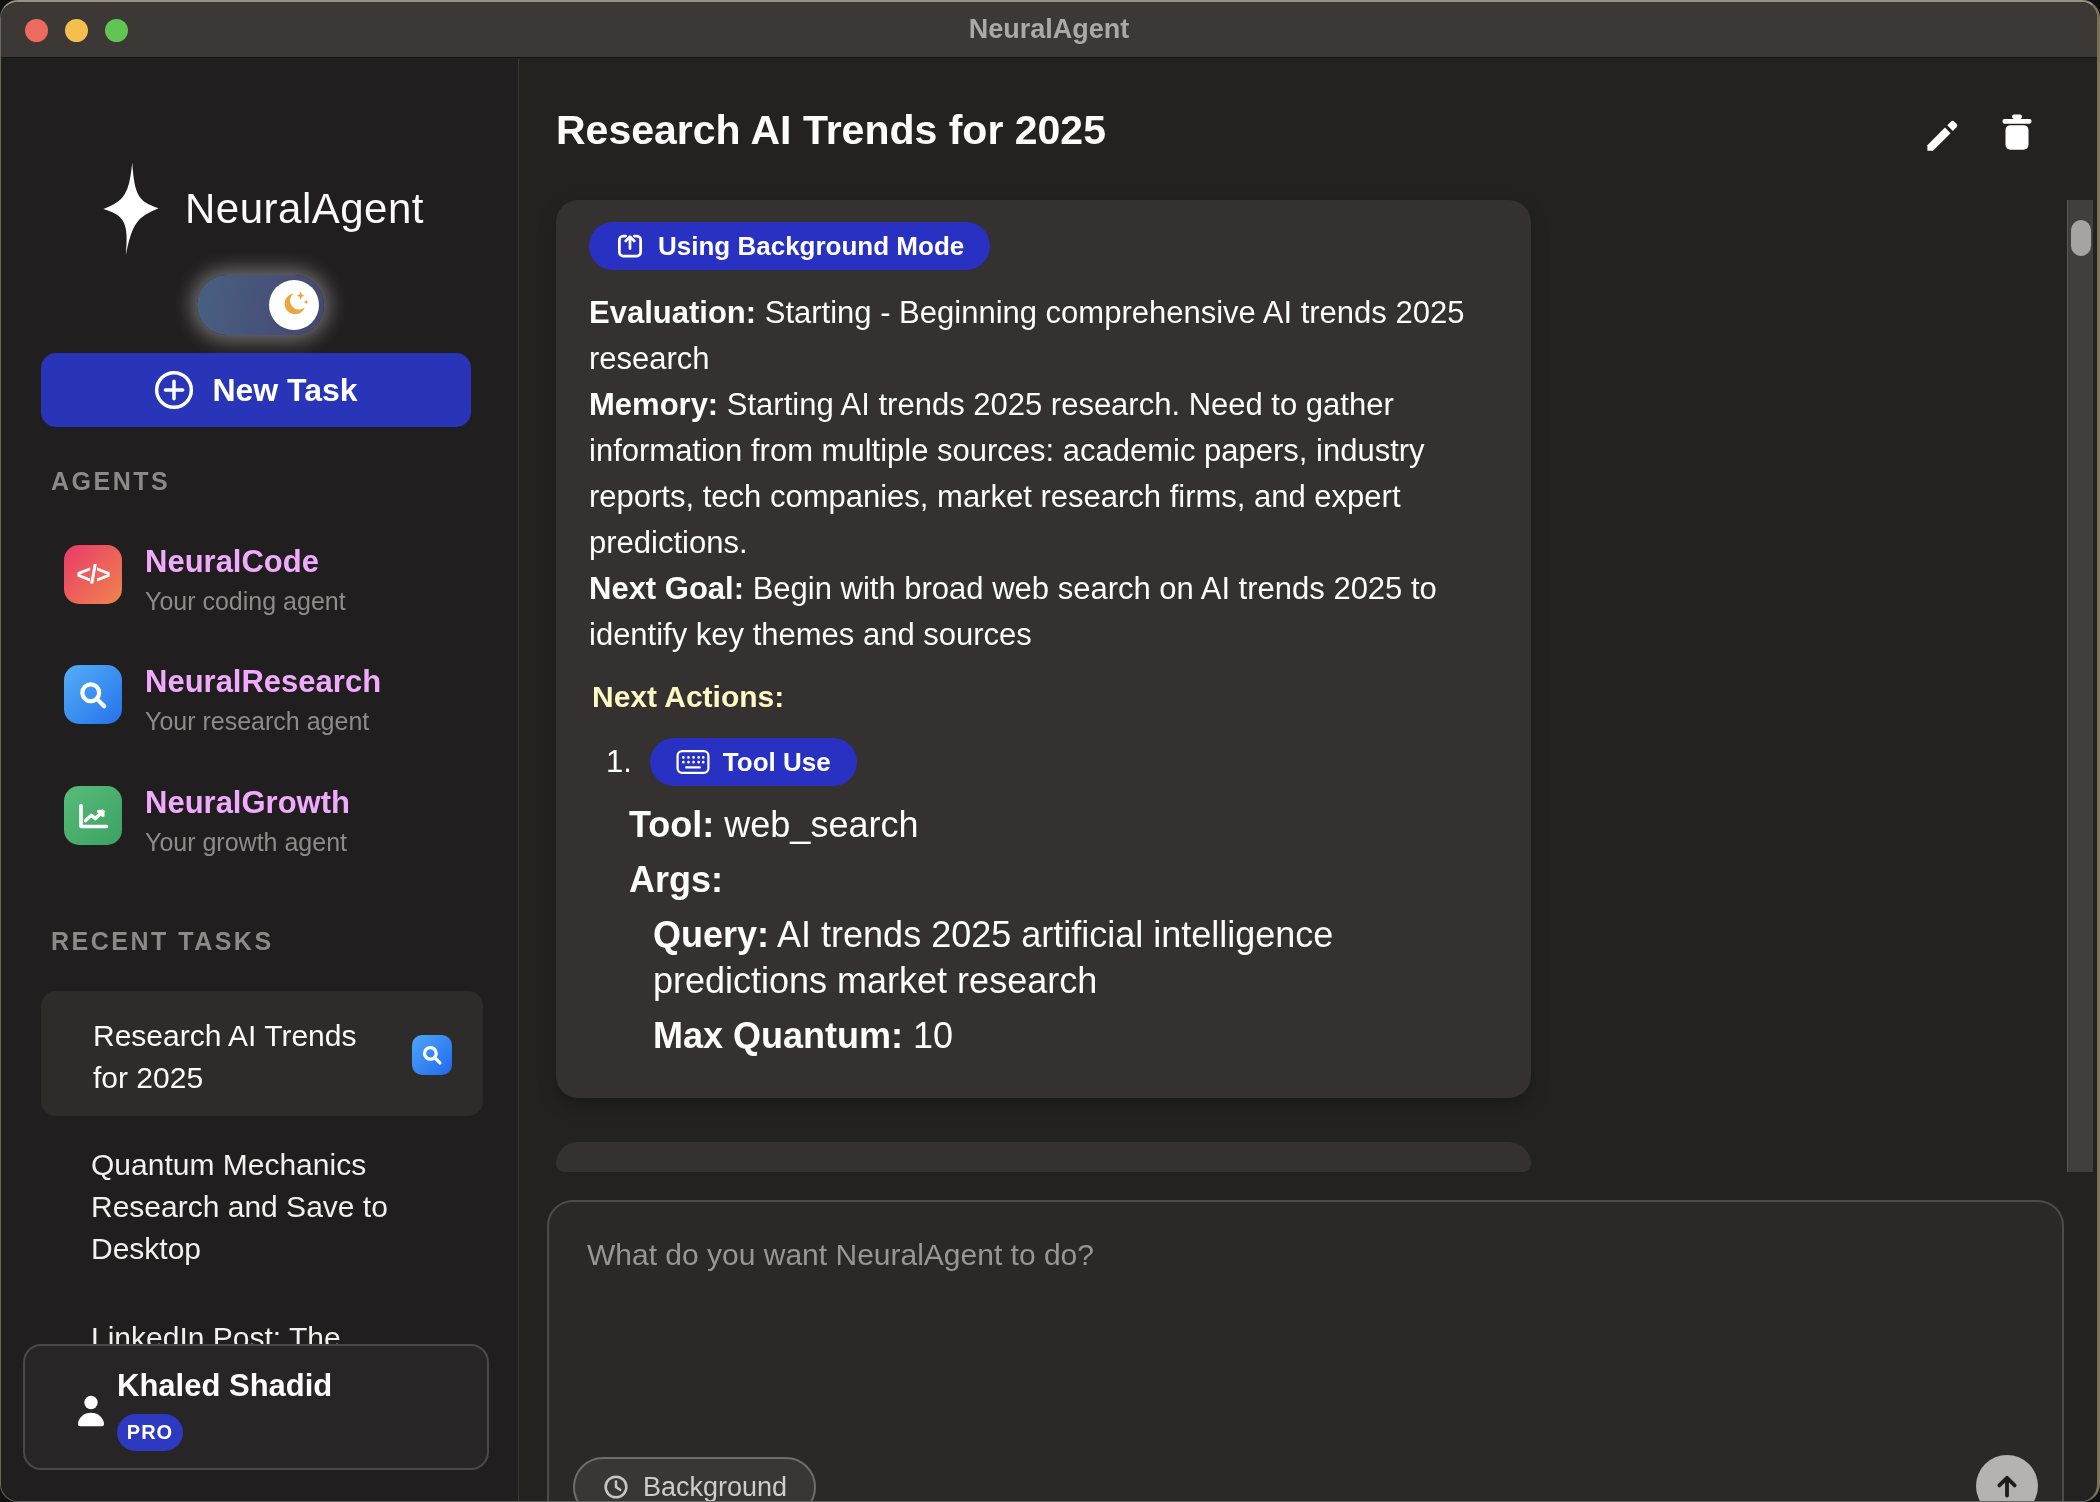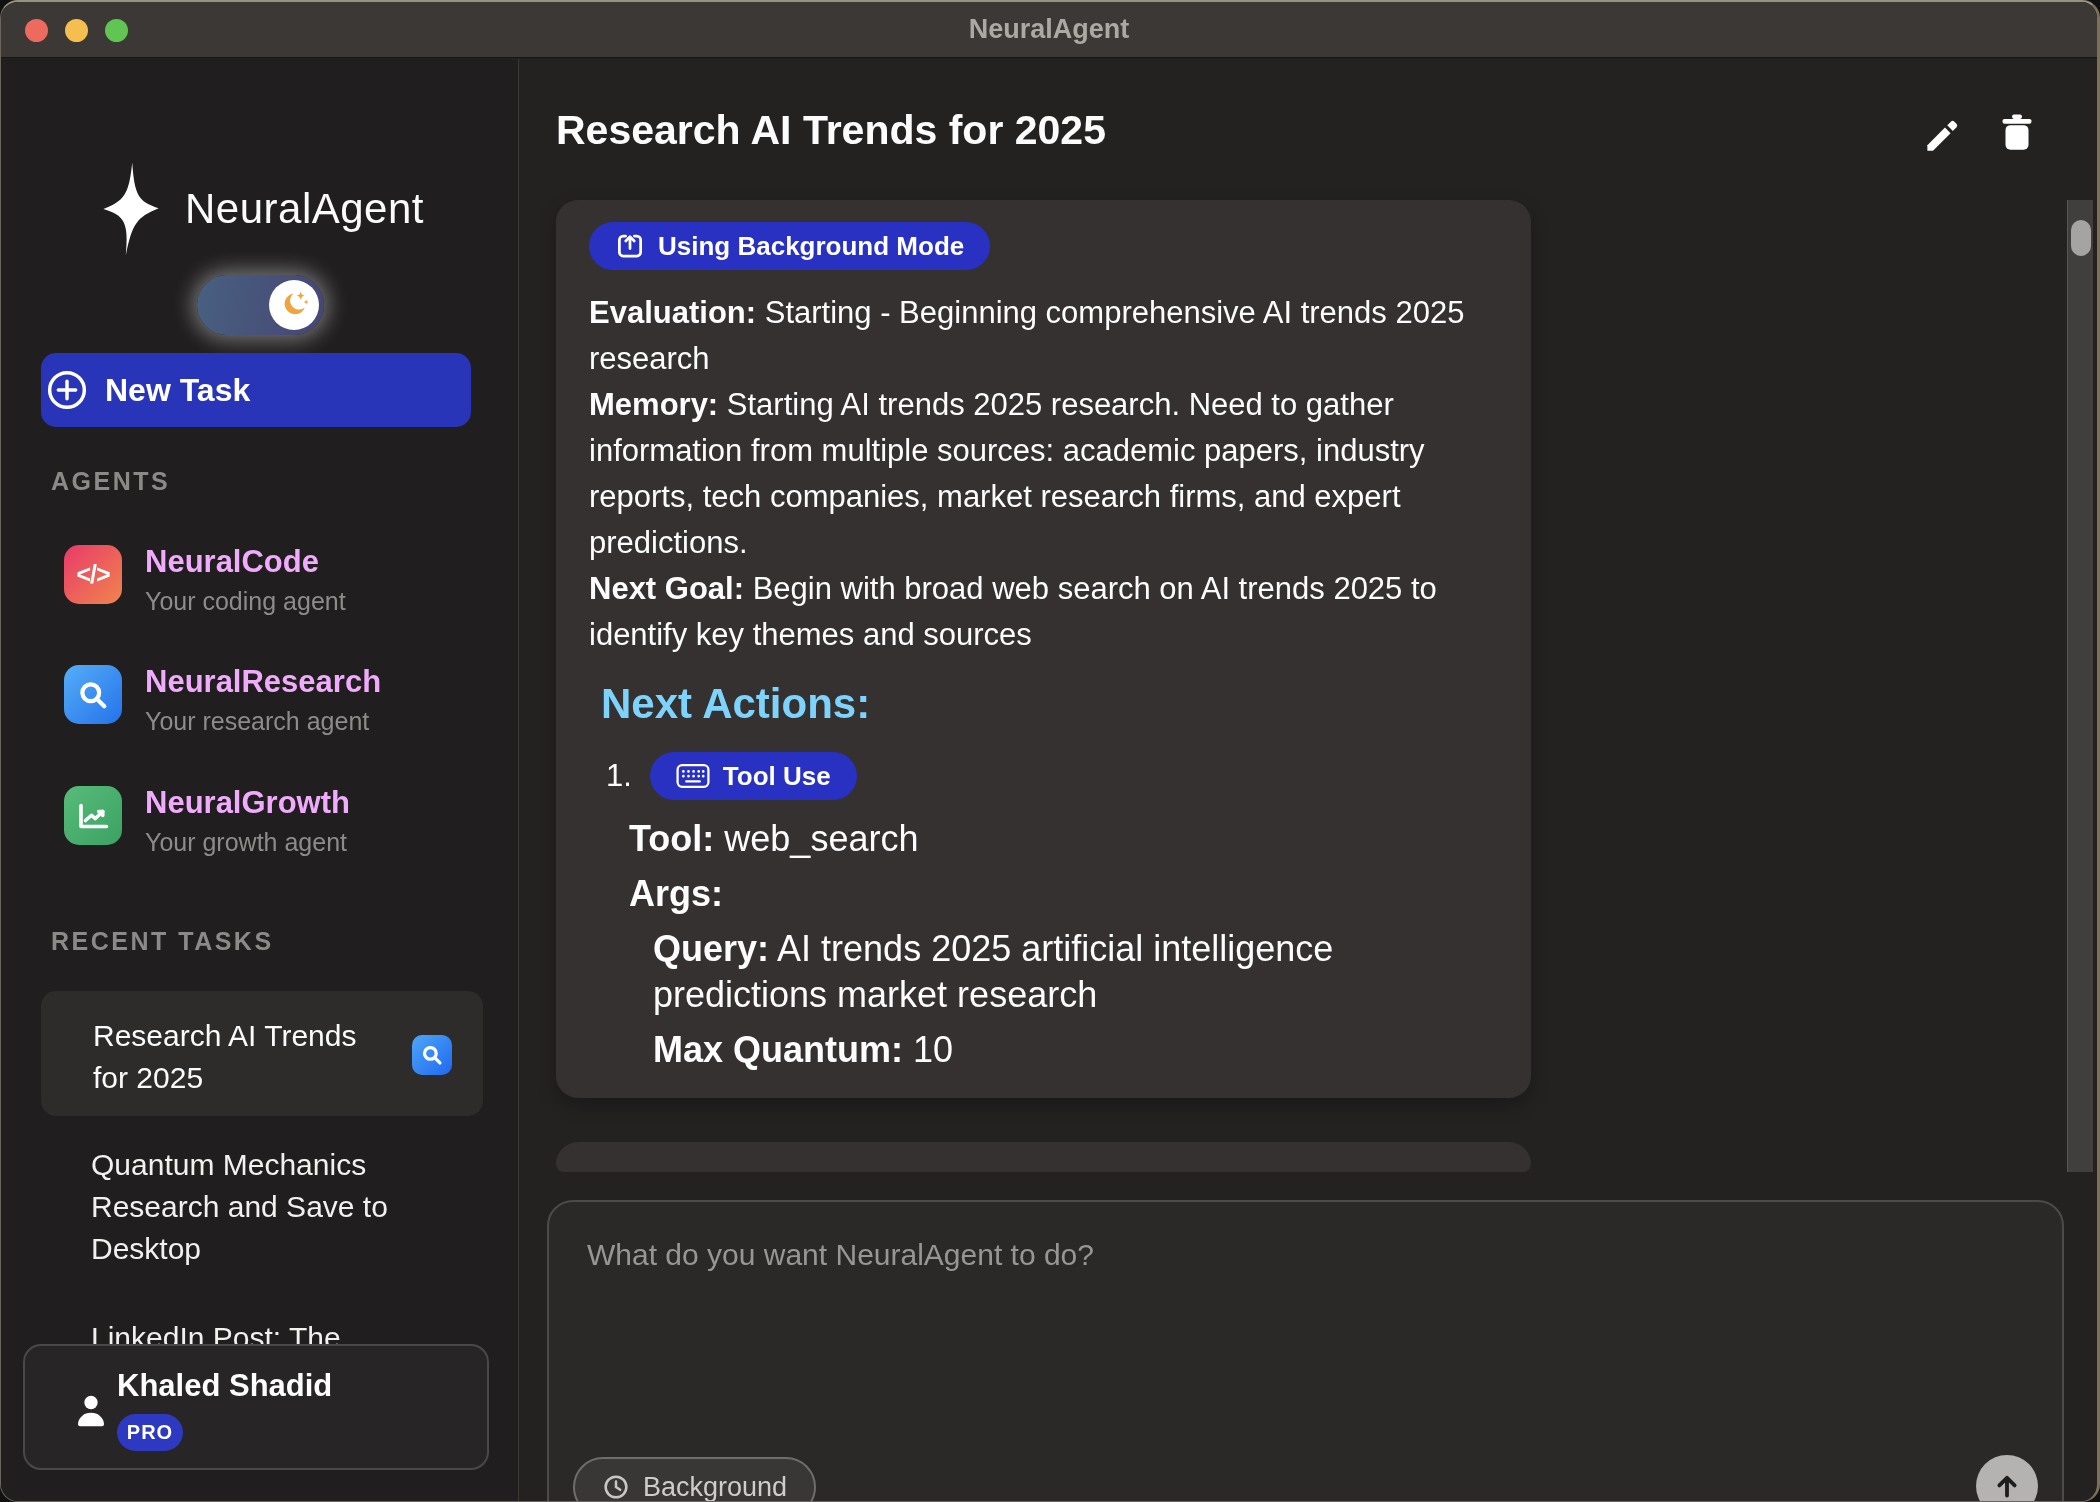--- a/index.html
+++ b/index.html
@@ -21,21 +21,21 @@
   .sidebar{position:absolute;left:0;top:57px;width:518px;height:1445px;background:#201e1e;border-right:1px solid #3a3834;}
   .brand{position:absolute;left:80px;top:92px;display:flex;align-items:center;gap:8px;}
   .brand svg{width:96px;height:116px;}
   .brand-name{color:#fbfbfb;font-size:42px;letter-spacing:.5px;}
   .mode-toggle{position:absolute;left:196px;top:216px;width:127px;height:60px;border-radius:30px;
     background:linear-gradient(100deg,#486080 0%,#474674 100%);
     box-shadow:0 0 20px 5px rgba(255,255,255,.38);border:none;cursor:pointer;}
   .knob{position:absolute;right:5px;top:5px;width:50px;height:50px;border-radius:50%;background:#fff;
     display:flex;align-items:center;justify-content:center;}
   .new-task{position:absolute;left:40px;top:294px;width:430px;height:74px;border-radius:15px;background:#2935b8;border:none;
-    display:flex;align-items:center;gap:18px;color:#fff;font-size:32px;font-weight:700;cursor:pointer;}
+    display:flex;align-items:center;justify-content:center;gap:18px;color:#fff;font-size:32px;font-weight:700;cursor:pointer;}
   .section-label{position:absolute;left:50px;color:#8b8a89;font-size:25px;font-weight:700;letter-spacing:2.5px;}
   .agent-row{position:absolute;left:63px;width:420px;height:80px;display:flex;gap:23px;cursor:pointer;}
   .agent-icon{width:58px;height:59px;border-radius:15px;flex:0 0 auto;display:flex;align-items:center;justify-content:center;}
   .agent-icon.code{background:linear-gradient(135deg,#e93a69,#f0854d);color:#fff;font-size:25px;font-weight:700;letter-spacing:-1px;}
   .agent-icon.research{background:linear-gradient(135deg,#55aef7,#2472ea);}
   .agent-icon.growth{background:linear-gradient(135deg,#58bb79,#3ba263);}
   .agent-name{color:#f0abfc;font-size:31px;font-weight:700;line-height:34px;}
   .agent-desc{color:#8d8c8b;font-size:25px;margin-top:8px;}
   .task-card{position:absolute;left:40px;top:932px;width:442px;height:125px;background:#2e2c2b;border-radius:15px;cursor:pointer;}
   .task-card-title{position:absolute;left:52px;top:24px;width:300px;color:#fbfbfb;font-size:30px;line-height:42px;}
@@ -56,21 +56,21 @@
   .icon-btn.edit{left:1400px;}
   .icon-btn.trash{left:1474px;}
 
   .msg-card{position:absolute;left:36px;top:141px;width:975px;height:898px;background:#343130;border-radius:22px;
     padding:22px 33px;box-shadow:0 8px 18px rgba(0,0,0,.25);}
   .badge{display:inline-flex;align-items:center;gap:13px;height:48px;border-radius:24px;background:#2831c2;
     color:#fff;font-size:26px;font-weight:700;padding:0 26px;}
   .msg-text{margin-top:20px;width:890px;color:#fdfdfd;font-size:31px;line-height:46px;}
   .msg-text p{margin:0;}
   .msg-text strong,.detail strong,.next-actions{font-weight:700;}
-  .next-actions{margin:22px 12px 0;color:#7dd3fc;font-size:42px;}
+  .next-actions{margin:22px 3px 0;color:#fef9c3;font-size:30px;}
   .action-row{display:flex;align-items:center;gap:18px;margin:24px 0 0 17px;}
   .action-num{color:#fdfdfd;font-size:31px;}
   .detail{margin:16px 0 0 40px;color:#fdfdfd;font-size:36px;line-height:46px;}
   .detail p{margin:0 0 9px;}
   .args-block{margin-left:24px;width:820px;}
 
   .peek-card{position:absolute;left:36px;top:1083px;width:975px;height:30px;background:#343130;border-radius:22px 22px 8px 8px;}
 
   .composer{position:absolute;left:27px;top:1141px;width:1517px;height:341px;background:#2b2928;
     border:2px solid #4d4b49;border-radius:26px;}

